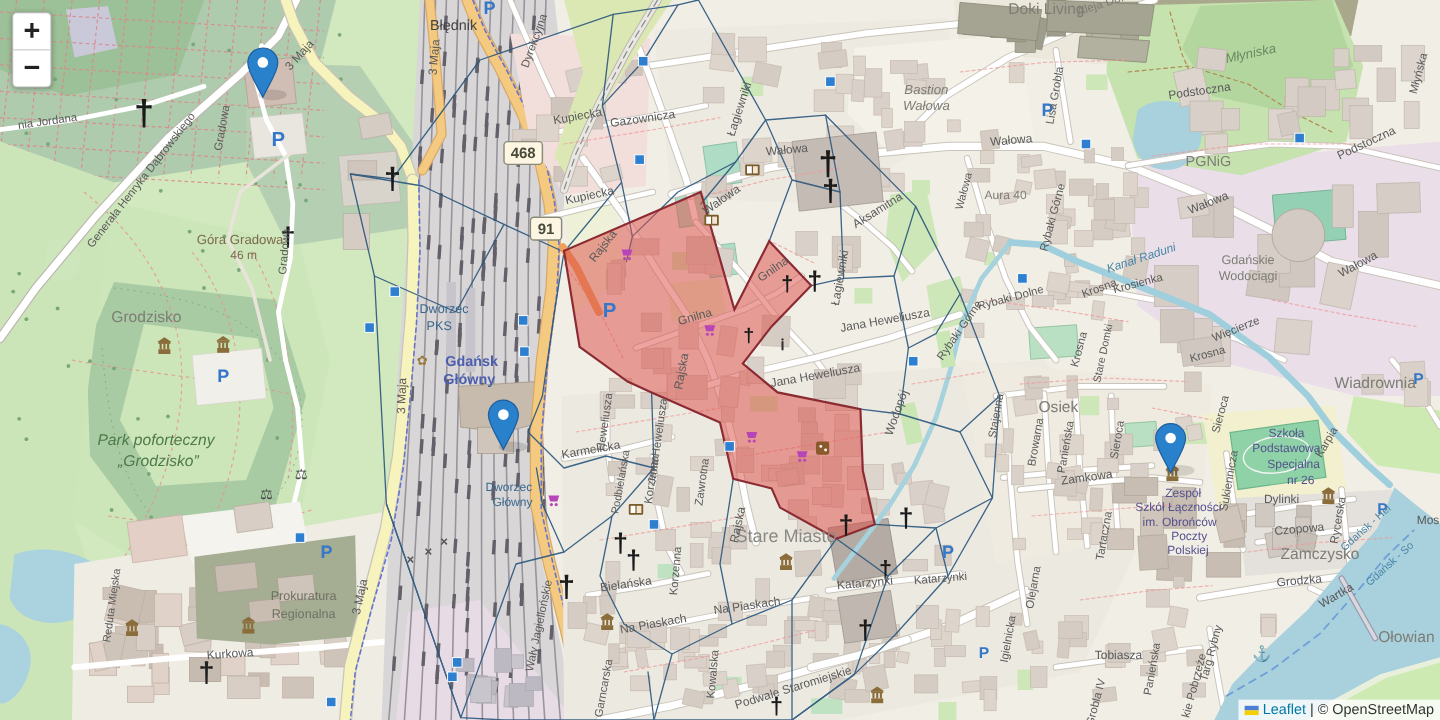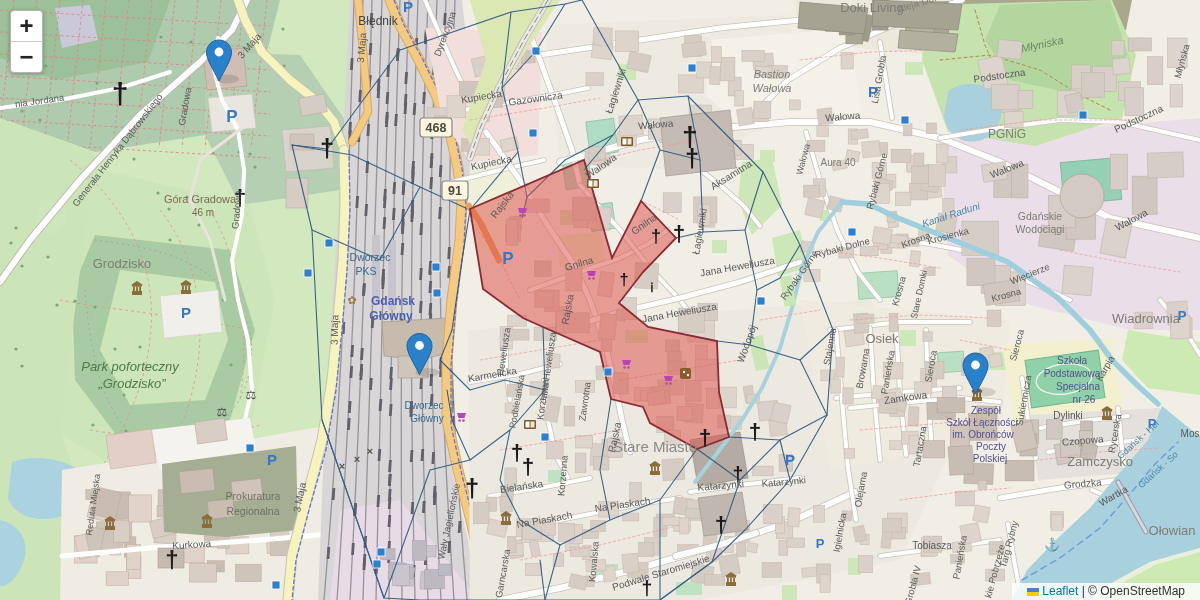--- a/index.html
+++ b/index.html
@@ -1,19 +1,19 @@
 <!DOCTYPE html>
 <html><head><meta charset="utf-8">
 <style>
 html,body{margin:0;padding:0;}
 #map{position:relative;width:1200px;height:600px;overflow:hidden;background:#f1eee6;font-family:"Liberation Sans",sans-serif;}
 #zoomctl{position:absolute;top:10px;left:10px;width:31px;border:1px solid #b5b5b5;border-radius:4px;background:#fff;box-shadow:0 1px 4px rgba(0,0,0,0.3);}
 #zoomctl div{width:31px;height:30px;line-height:29px;text-align:center;font-size:24px;font-weight:bold;color:#222;font-family:"Liberation Sans",sans-serif;}
 #zoomctl div:first-child{border-bottom:1px solid #ccc;}
-#attrib{position:absolute;right:0;bottom:0;height:17px;background:rgba(255,255,255,0.8);font-size:12px;line-height:17px;padding:0 15px;color:#333;white-space:nowrap;}
+#attrib{position:absolute;right:0;bottom:0;height:17px;background:rgba(255,255,255,0.8);font-size:12px;line-height:17px;padding:0 5px;color:#333;white-space:nowrap;}
 #attrib a{color:#0078a8;text-decoration:none;}
 .flag{display:inline-block;width:12px;height:8px;vertical-align:-1px;}
 </style></head>
 <body>
 <div id="map">
 <svg width="1200" height="600" viewBox="0 0 1200 600" xmlns="http://www.w3.org/2000/svg" font-family="Liberation Sans, sans-serif">
 
 <rect x="0" y="0" width="1200" height="600" fill="#f1eee6"></rect>
 
 <polygon points="0,0 355,0 350,140 338,300 328,440 300,600 0,600" fill="#d2e8bf"></polygon>

